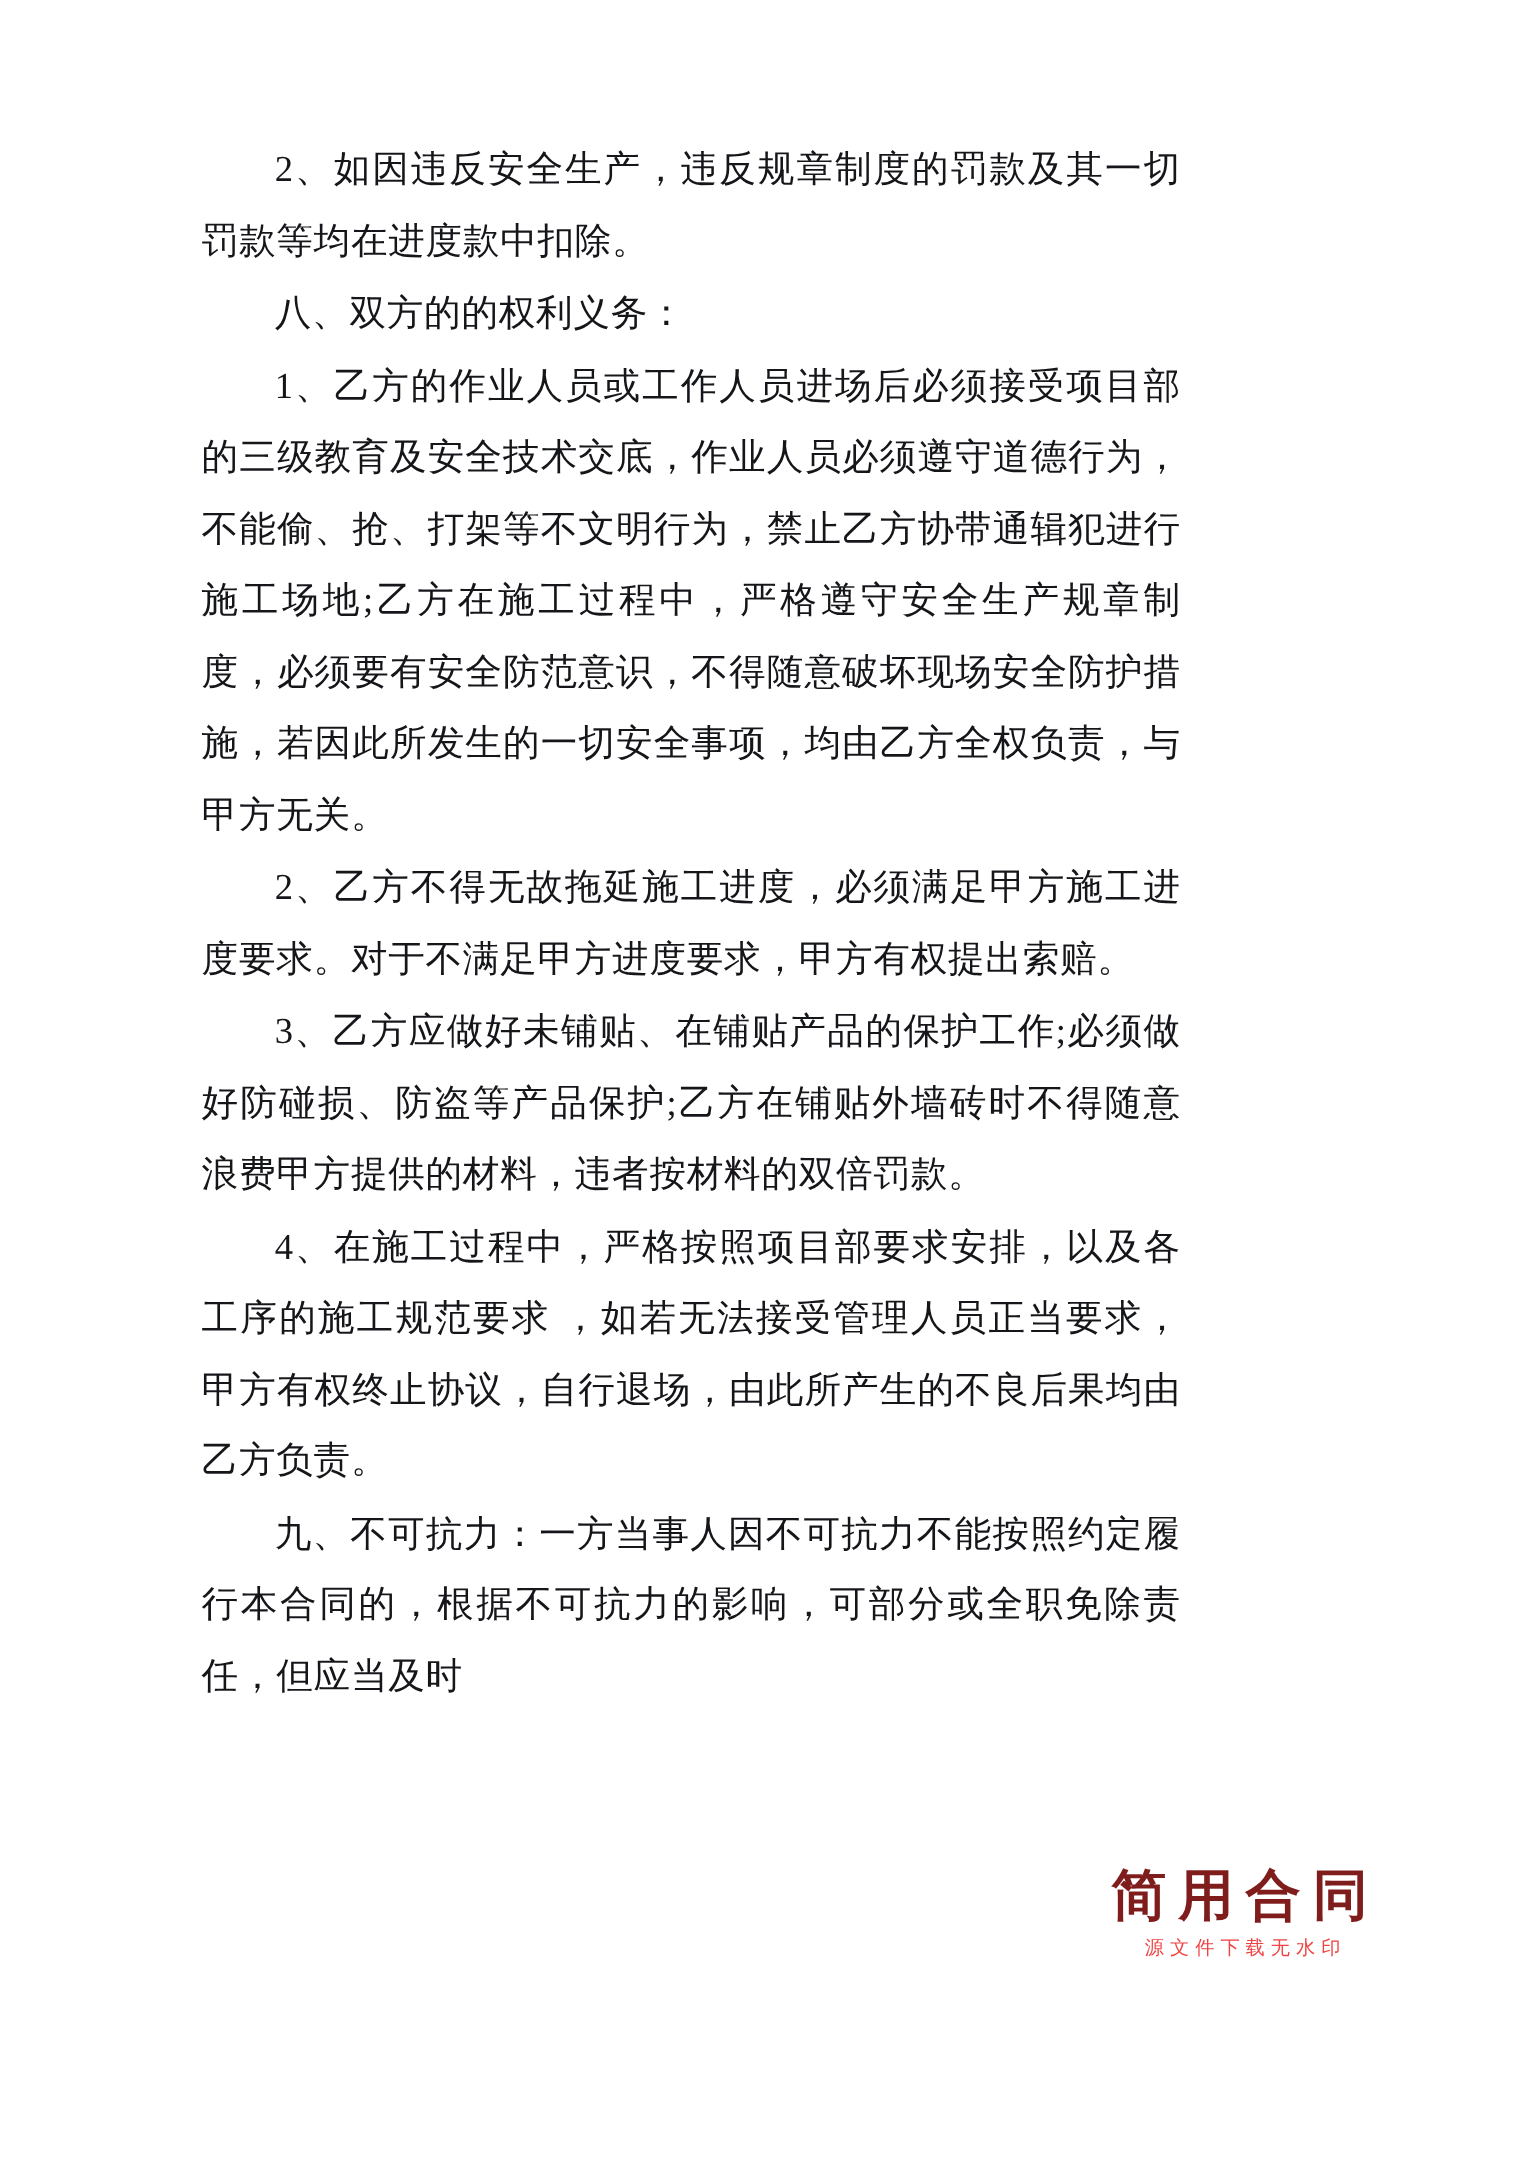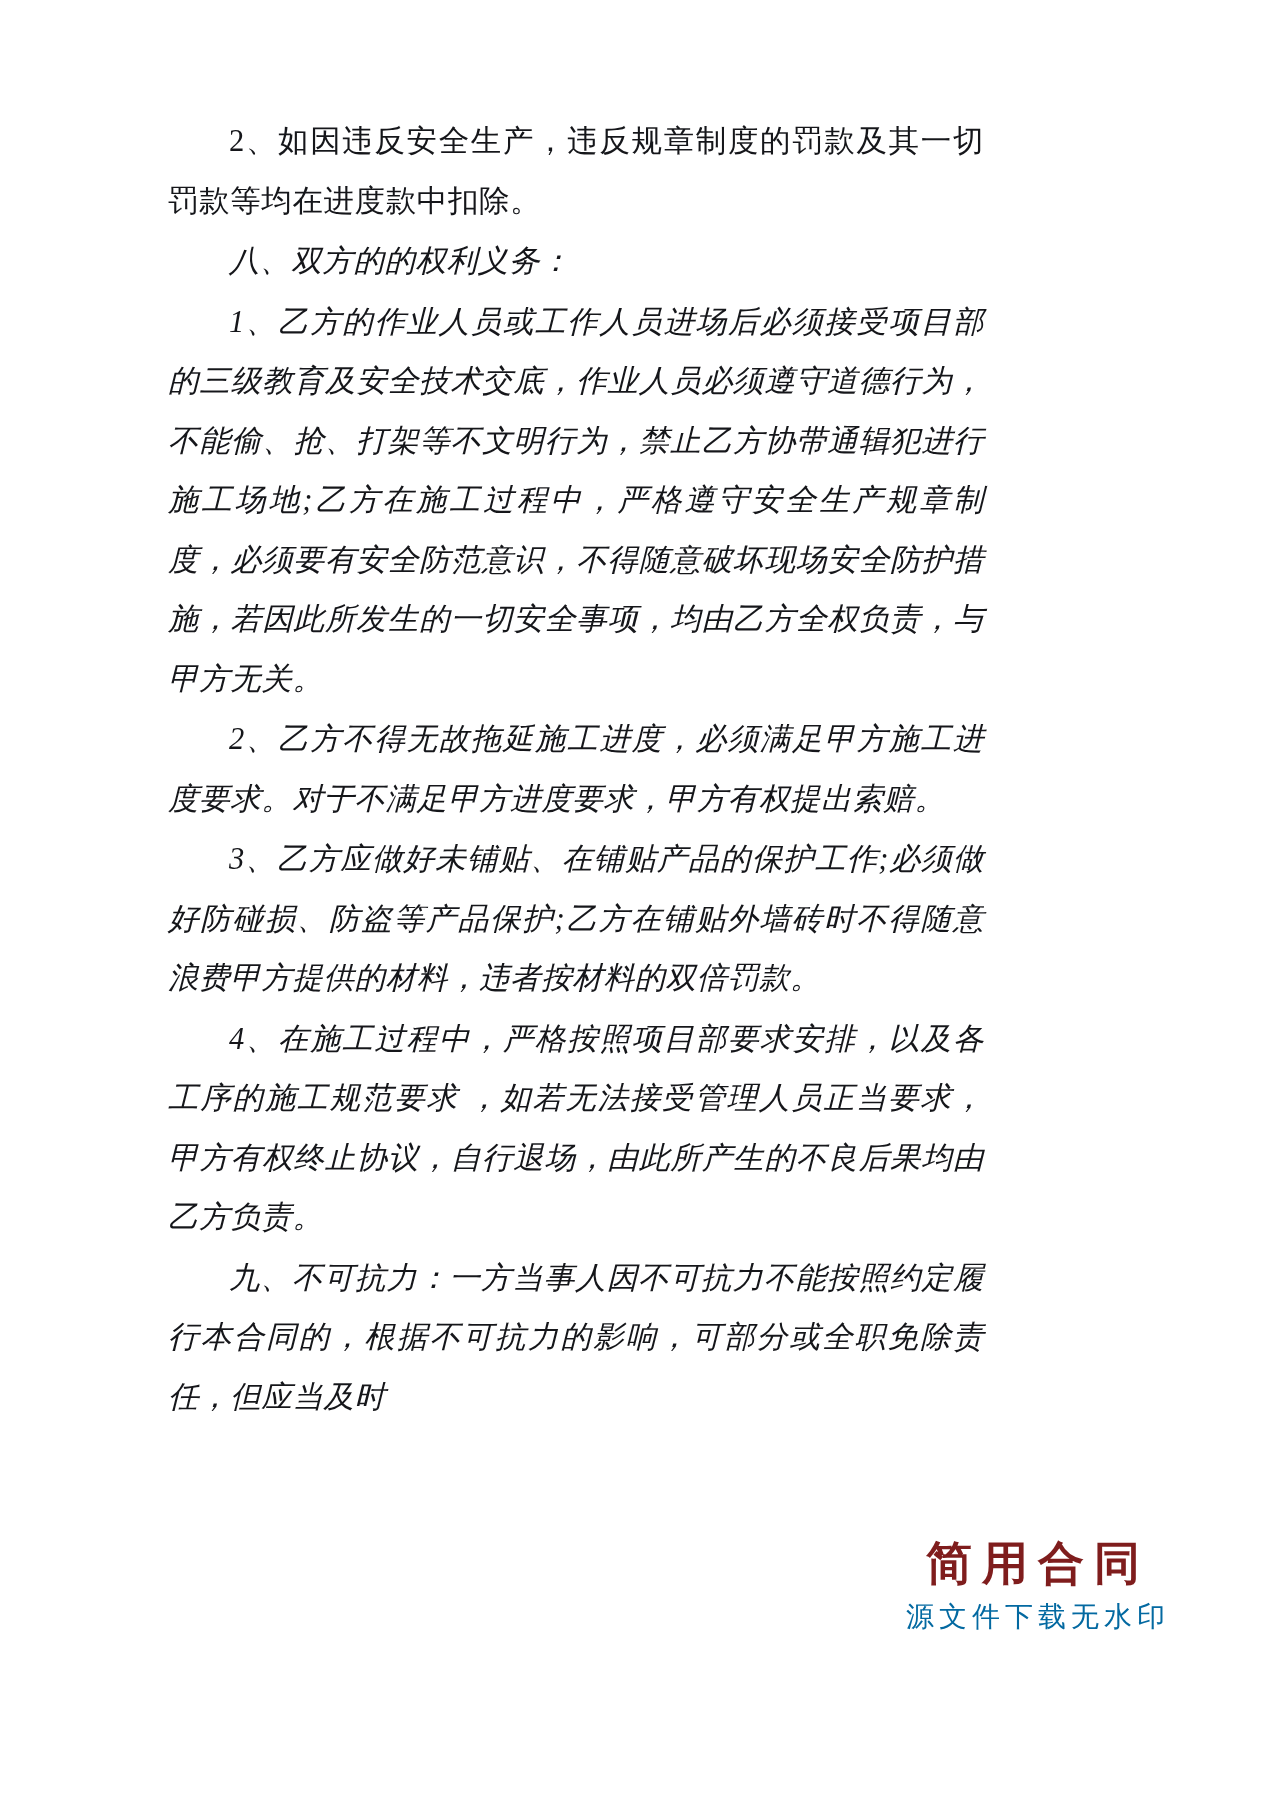--- a/index.html
+++ b/index.html
@@ -35,21 +35,20 @@
     margin: 0 0 0 0;
     font-family: "Liberation Serif", "DejaVu Serif", serif;
     white-space: pre-wrap;
     word-break: break-all;
   }
   .para.indent {
     text-indent: 2em;
   }
   .para.gap {
     margin-top: 1px;
-    font-style: italic;
   }
   .watermark {
     position: absolute;
     right: 62px;
     bottom: 175px;
     width: 360px;
     text-align: center;
     pointer-events: none;
     user-select: none;
   }
@@ -57,23 +56,23 @@
     font-size: 46px;
     font-weight: bold;
     letter-spacing: 10px;
     color: #7f1d1d;
     line-height: 1.25;
     font-family: "Liberation Sans", "DejaVu Sans", sans-serif;
     white-space: nowrap;
   }
   .watermark-sub {
     margin-top: 6px;
-    font-size: 28px;
+    font-size: 16px;
     letter-spacing: 5px;
-    color: #0369a1;
+    color: #ef4444;
     line-height: 1.3;
     font-family: "Liberation Sans", "DejaVu Sans", sans-serif;
     white-space: nowrap;
   }
 </style>
 </head>
 <body>
 
 <div class="page">
 

